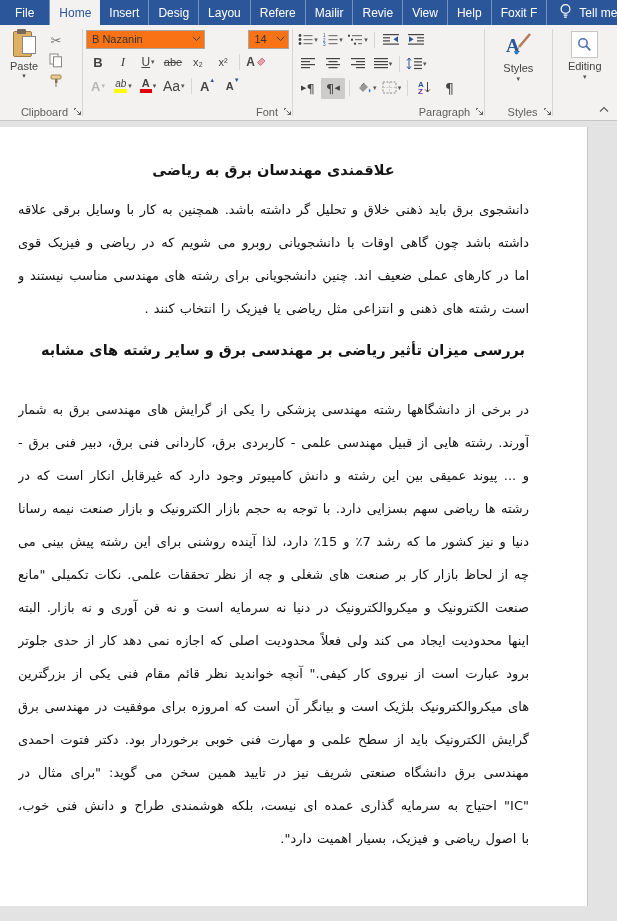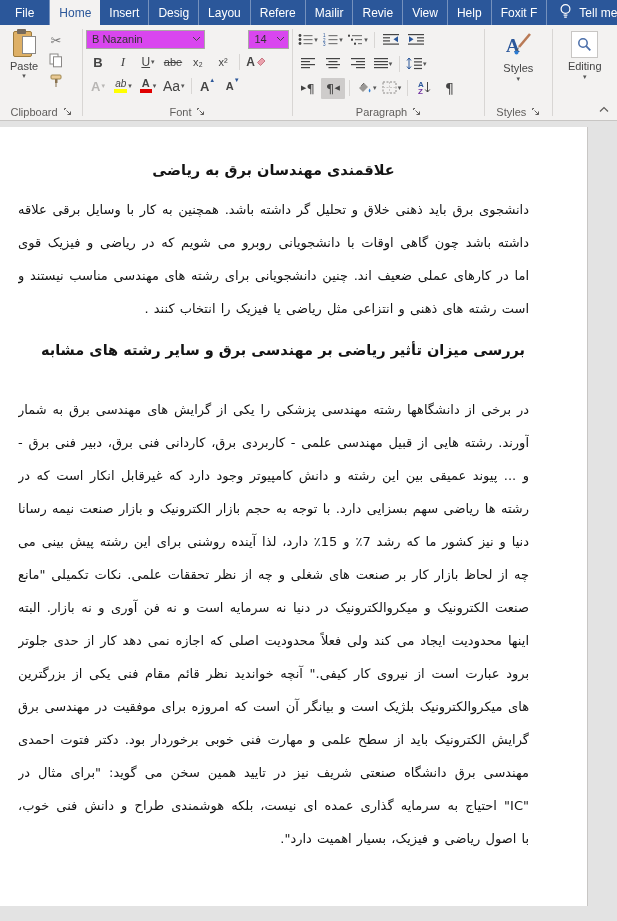--- a/index.html
+++ b/index.html
@@ -23,21 +23,21 @@
   .tellme{display:flex;align-items:center;gap:7px;padding:0 12px;}
   
   .ribbon{
     height:95px;background:#f3f2f1;display:flex;align-items:stretch;
     border-bottom:1px solid #c8c6c4;position:relative;font-size:11px;color:#444;
   }
   .rgroup{position:relative;display:flex;flex-direction:column;padding:3px 3px 17px 3px;}
   .gsep{width:1px;background:#d8d6d4;margin:4px 0;}
   .glabel{
     position:absolute;bottom:1px;left:0;right:0;height:15px;
-    display:flex;align-items:center;justify-content:center;gap:5px;
+    display:flex;align-items:center;justify-content:flex-end;gap:5px;
     font-size:11px;color:#605e5c;
   }
   .launcher{flex:0 0 auto;}
   .rrow{display:flex;align-items:center;height:24px;gap:1px;}
   .btn{
     min-width:20px;height:21px;display:flex;align-items:center;justify-content:center;
     border-radius:1px;padding:0 2px;color:#444;
   }
   .btn.sel{background:#cecccb;}
   .btn .dd{font-size:7px;color:#555;margin-left:1px;}
@@ -50,21 +50,21 @@
   .pastei .board{position:absolute;left:0;top:1px;width:17px;height:24px;background:#deb066;border:1px solid #9c7a3c;border-radius:2px;}
   .pastei .clipt{position:absolute;top:-1px;left:4px;width:9px;height:5px;background:#766a5c;border-radius:1px;}
   .pastei .paper{position:absolute;right:0;top:6px;width:12px;height:16px;background:#fff;border:1px solid #8a8886;}
   .paste .lbl{font-size:11px;color:#444;}
   .clip-col{display:flex;flex-direction:column;justify-content:flex-start;gap:3px;padding-top:3px;}
   .sbtn{width:22px;height:18px;display:flex;align-items:center;justify-content:center;}
   .scissors{font-size:13px;color:#777;}
   
   .g-font{width:203px;}
   .combo{
-    background:#d946ef;border:1px solid #aaa8a6;height:19px;box-sizing:border-box;
+    background:#f97316;border:1px solid #aaa8a6;height:19px;box-sizing:border-box;
     display:flex;align-items:center;font-size:11px;color:#333;padding:0 3px 0 5px;
   }
   .combo .cval{flex:1;overflow:hidden;white-space:nowrap;}
   .bB{font-weight:bold;font-size:13px;}
   .bI{font-style:italic;font-family:"Liberation Serif",serif;font-size:13px;}
   .bU{text-decoration:underline;font-size:12px;}
   .bStrike{text-decoration:line-through;font-size:11px;}
   .grayA{color:#b8b6b4;font-weight:bold;font-size:13px;}
   .hl-stack,.fc-stack{display:flex;flex-direction:column;align-items:center;line-height:9px;}
   .hl-stack .bar{width:13px;height:4px;background:#ffff00;margin-top:1px;}

